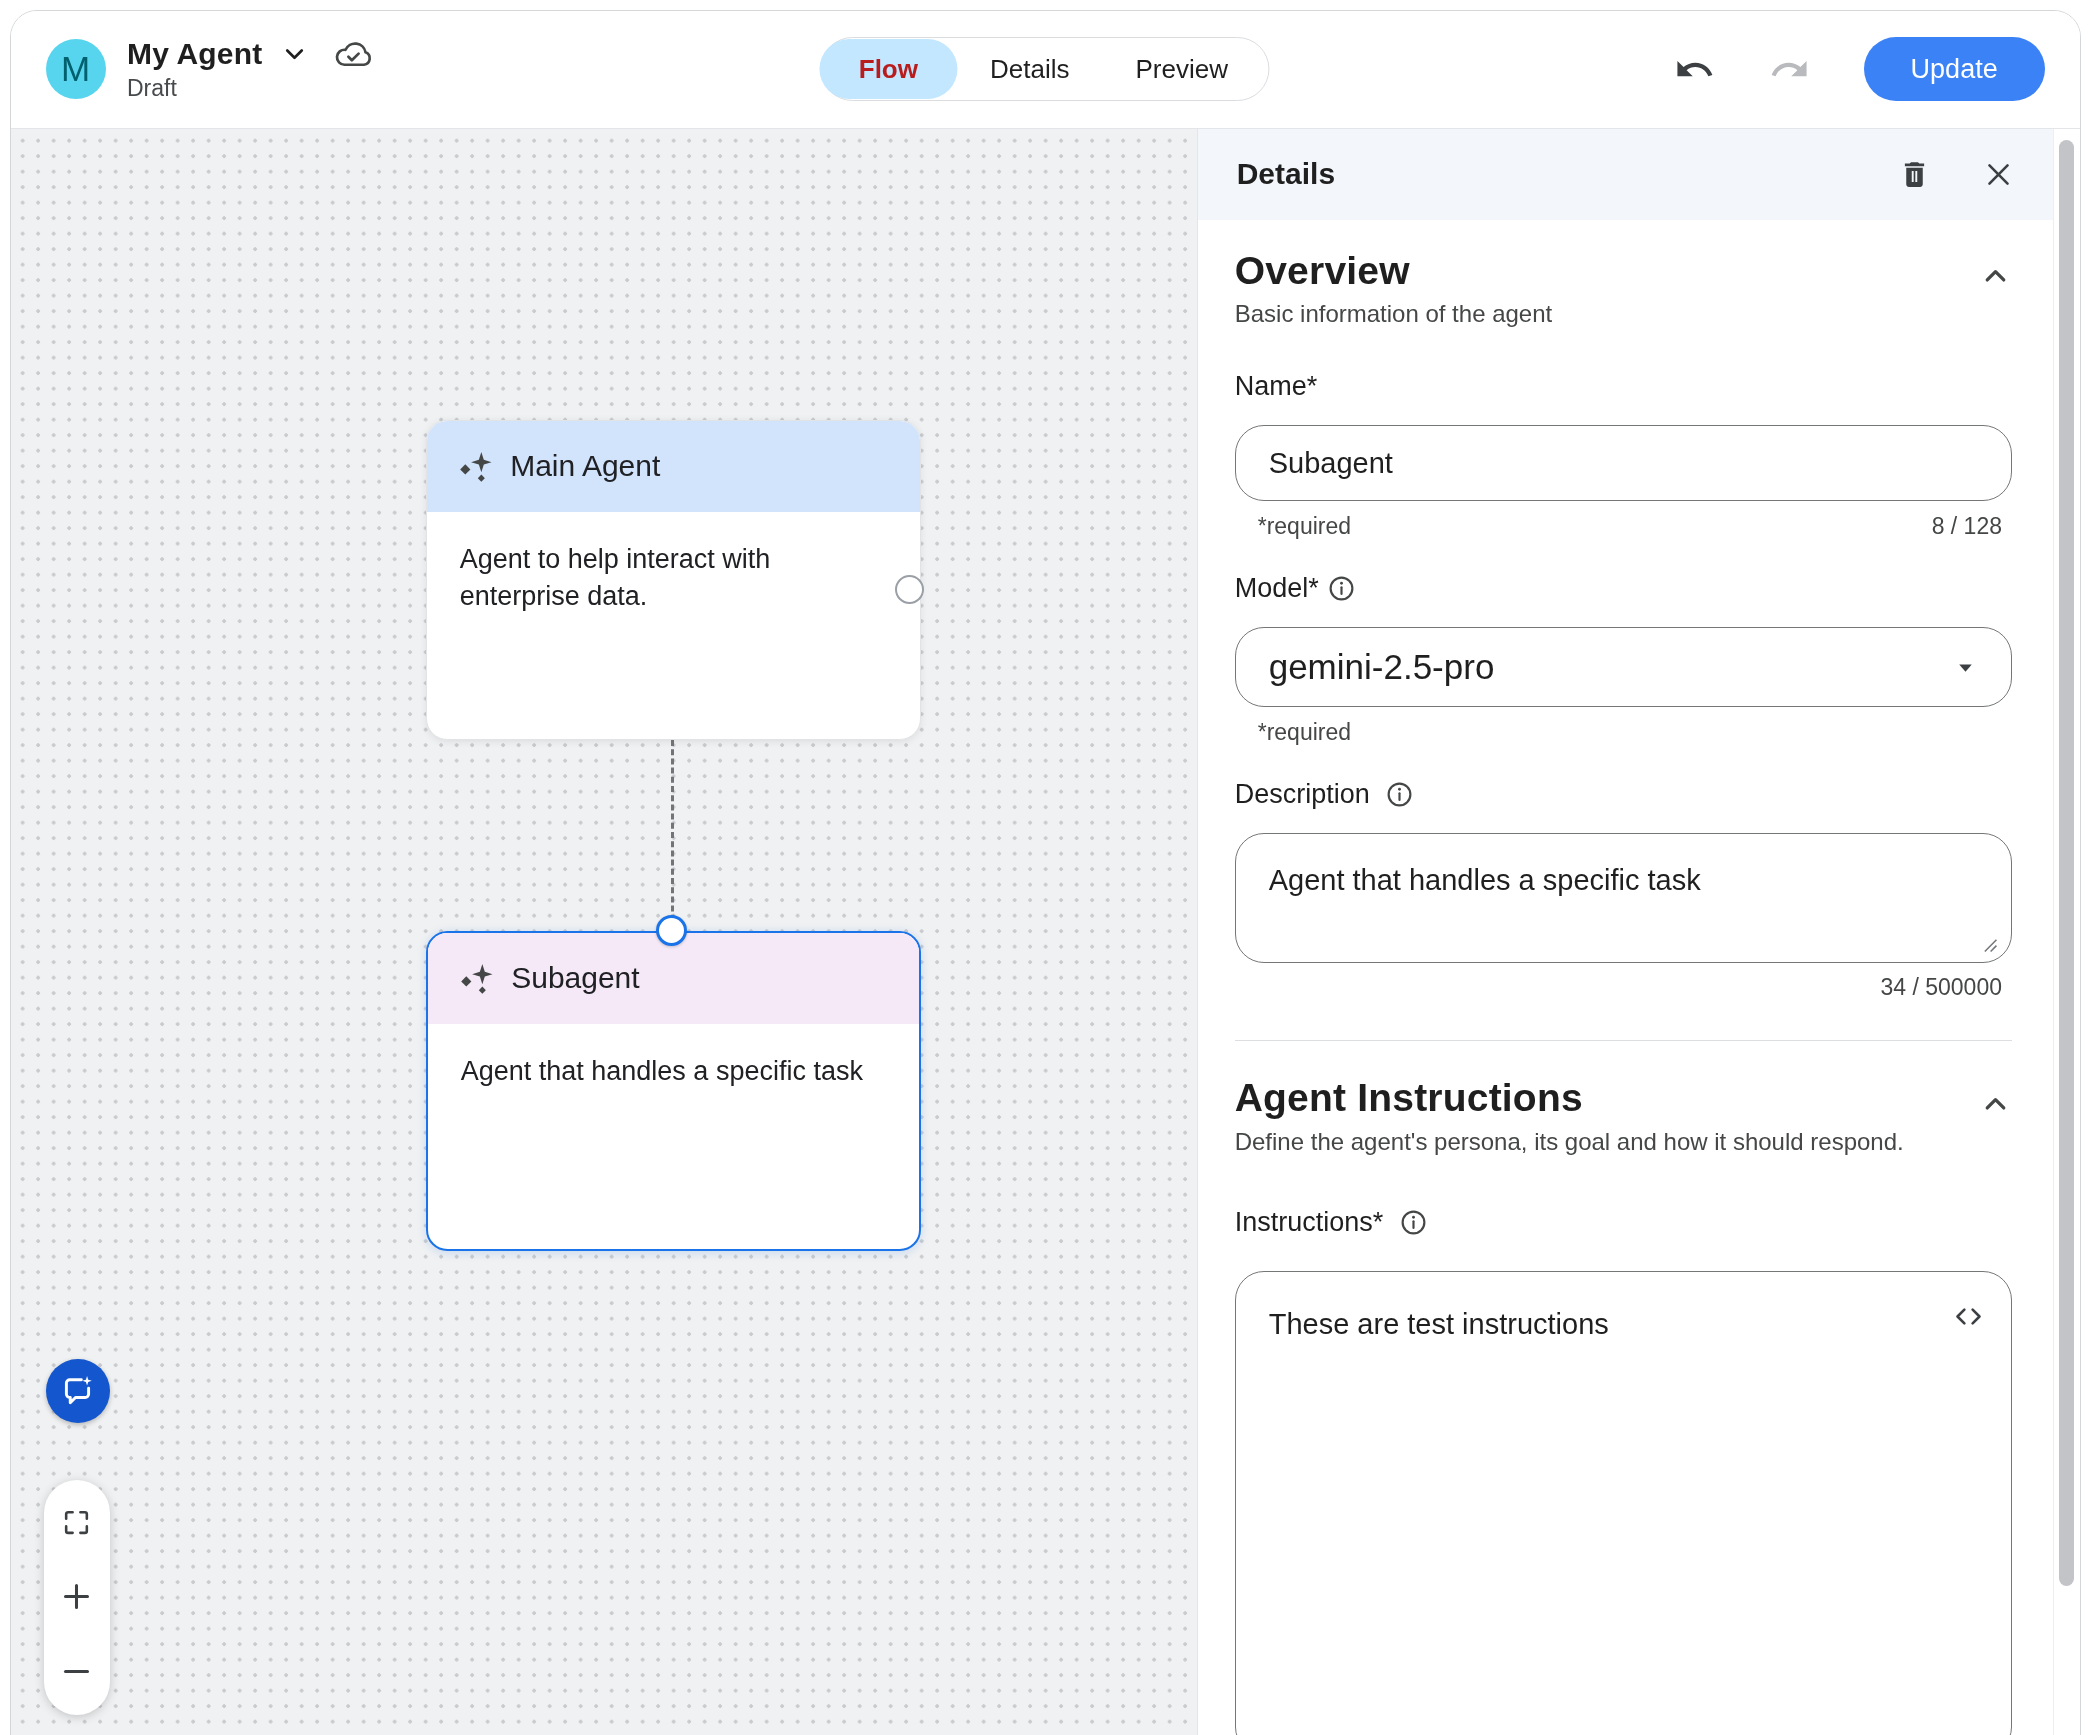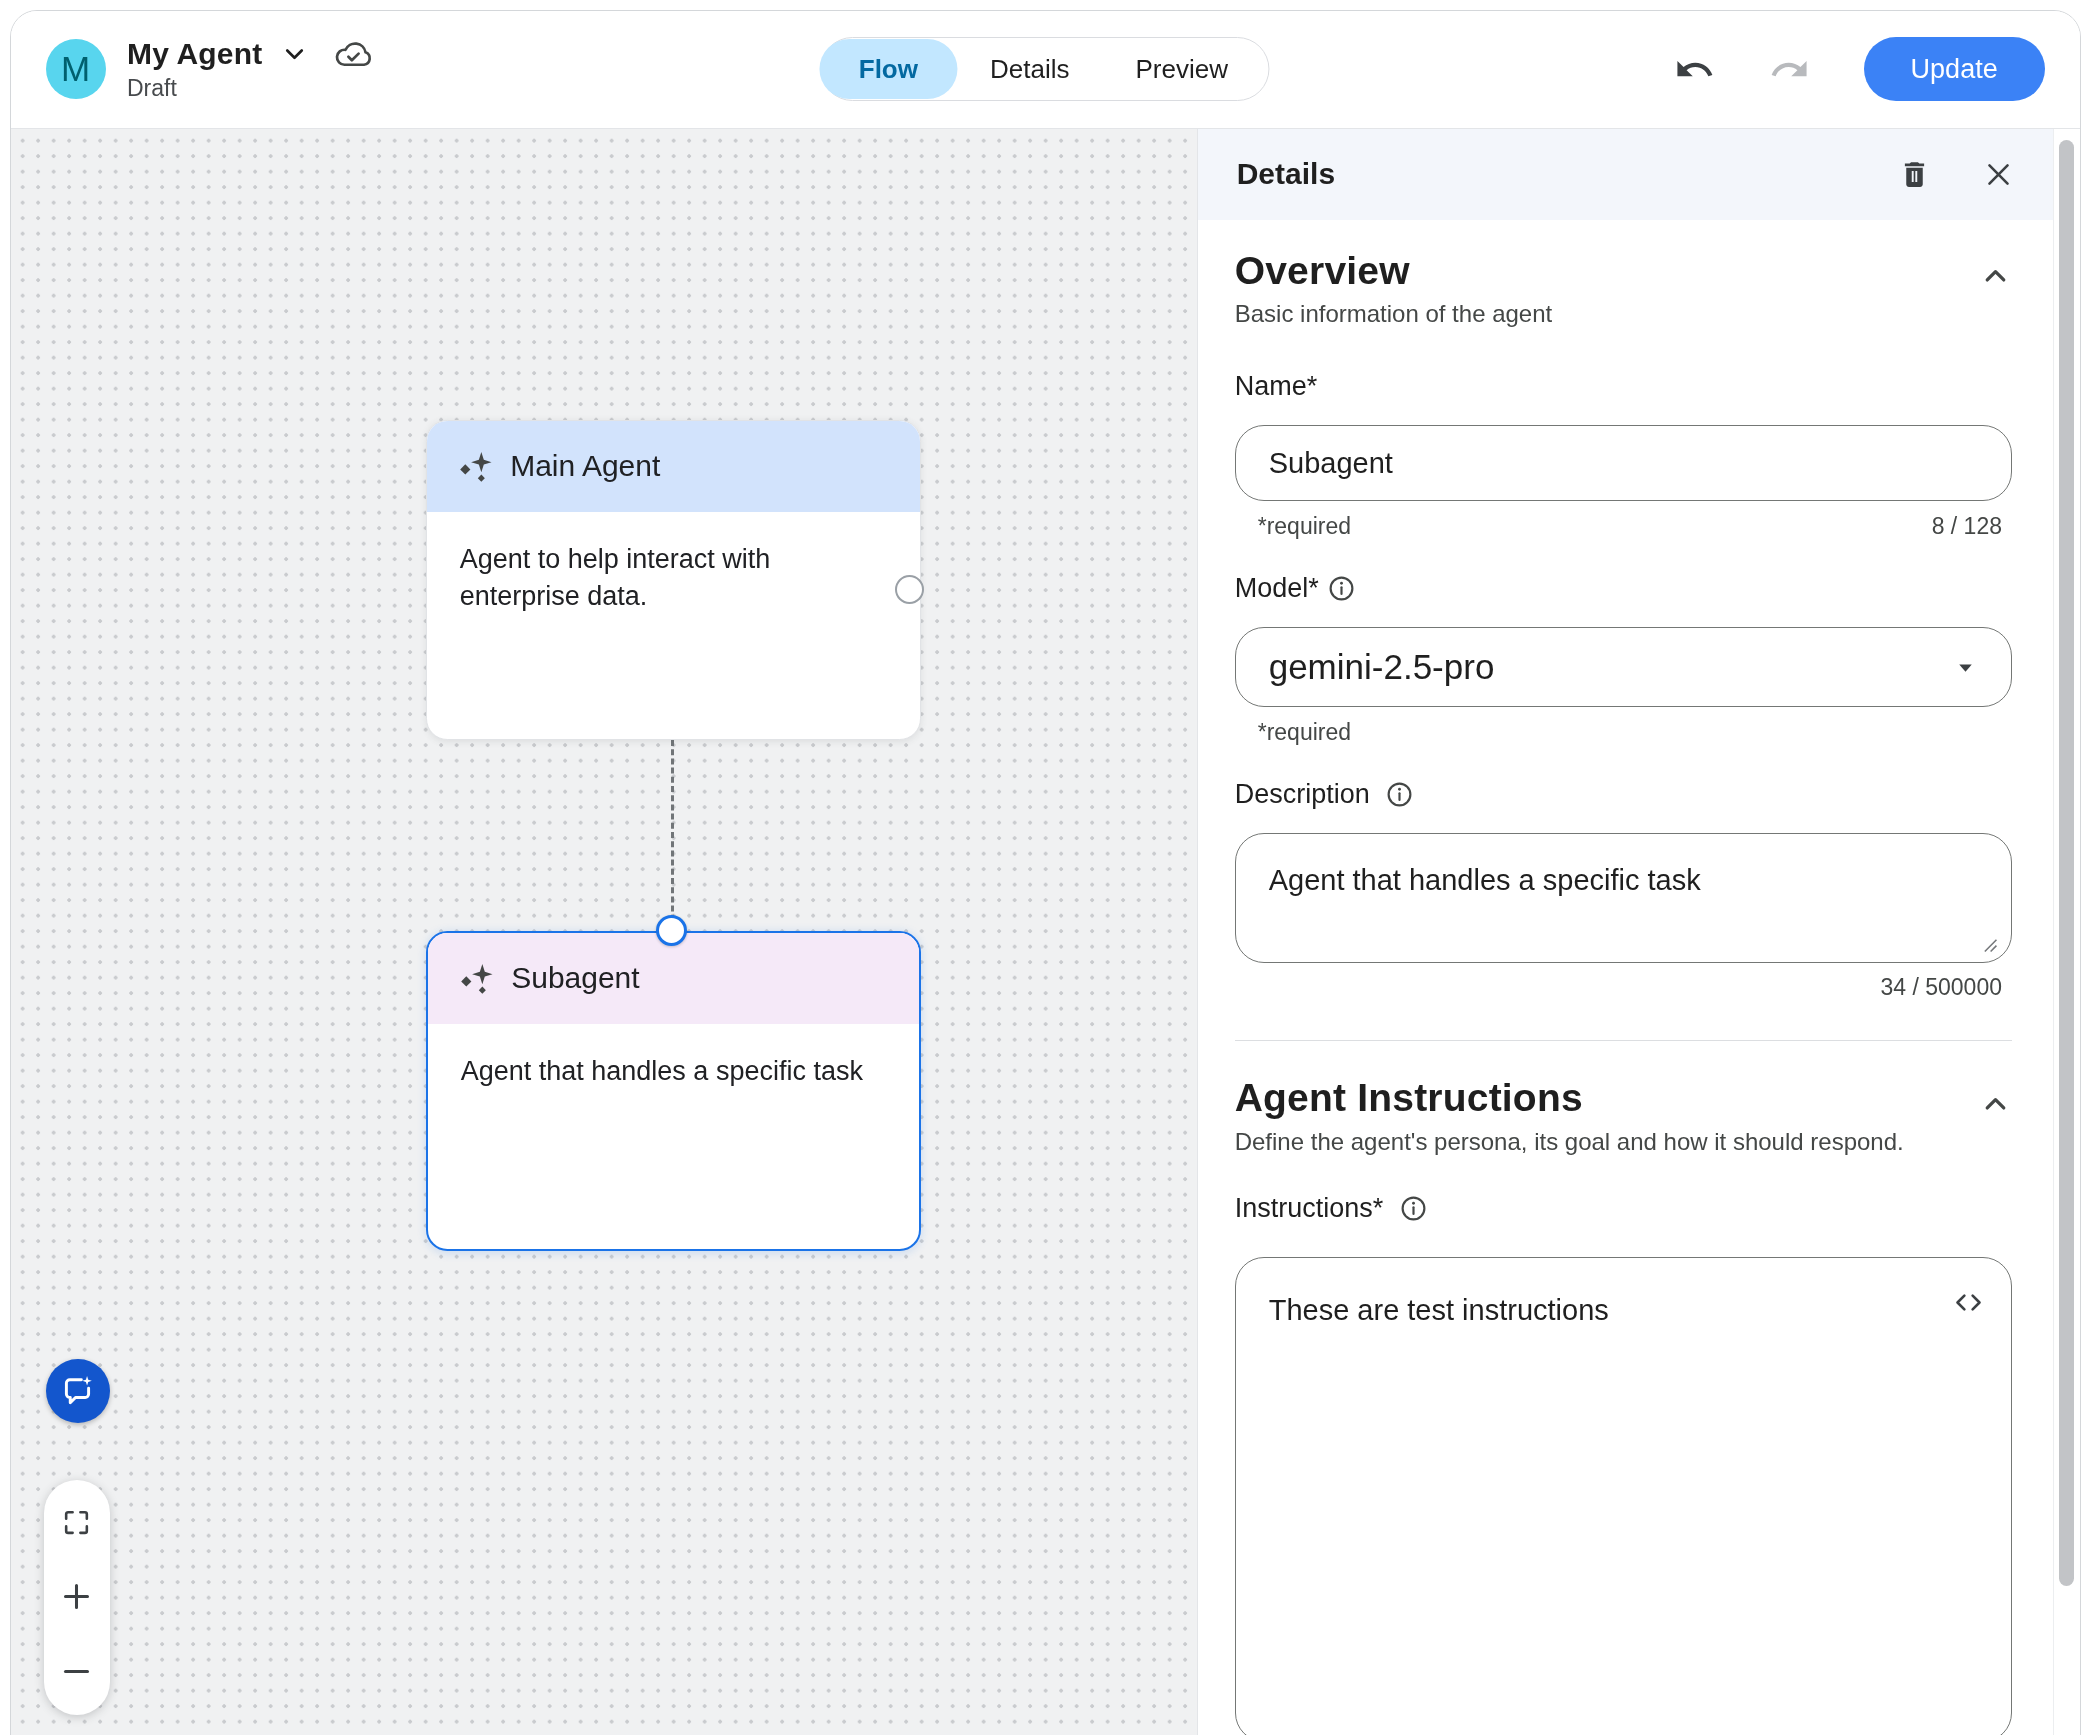--- a/index.html
+++ b/index.html
@@ -17,21 +17,21 @@
   .title-row { display:flex; align-items:center; gap:17.5px; }
   .app-title { font-size:30px; font-weight:700; letter-spacing:0.2px; }
   .status { font-size:23px; color:#474a4d; margin-top:3.9px; }
   .icon-btn { background:none; border:none; cursor:pointer; display:flex; align-items:center; justify-content:center; padding:0; }
 
   .tab-group { position:absolute; left:50%; top:50%; transform:translate(-50%,-50%);
                display:flex; align-items:center; border:1.9px solid #dadce0; border-radius:45px; background:#fff;
                height:64px; padding:0 7.8px 0 0; }
   .tab { font-size:26px; padding:0 33px; height:60px; display:flex; align-items:center; border:none; background:none;
          cursor:pointer; color:#1f1f1f; border-radius:45px; }
-  .tab.active { background:#c2e7ff; color:#0369a1; font-weight:700; margin-left:-1.9px; padding:0 39px; }
+  .tab.active { background:#c2e7ff; color:#b91c1c; font-weight:700; margin-left:-1.9px; padding:0 39px; }
 
   .topbar-right { margin-left:auto; display:flex; align-items:center; gap:54px; }
   .update-btn { background:#3b82f6; color:#fff; font-size:27px; font-weight:500; border:none; cursor:pointer;
                 border-radius:39px; height:64px; padding:0 47px; font-family:inherit; }
 
   
   .main { display:flex; height:1617px; }
   .canvas { flex:1; position:relative; background-color:#f0f1f2; overflow:hidden;
             background-image:radial-gradient(#c9cbce 1.7px, transparent 1.8px);
             background-size:15.5px 15.5px; background-position:3.9px 3.9px; }
@@ -335,21 +335,21 @@
           </div>
           <button class="icon-btn" style="margin-top:11.6px;">
             <span>
               <svg width="33" height="33" viewBox="0 0 24 24">
                     <path d="M6 14.5l6-6 6 6" fill="none" stroke="#444746" stroke-width="2.4" stroke-linecap="round" stroke-linejoin="round"></path>
                   </svg>
             </span>
           </button>
         </div>
 
-        <div class="field-label-row" style="margin-top:37px;">
+        <div class="field-label-row" style="margin-top:51px;">
           <span class="field-label">Instructions*</span>
           <span>
             <svg width="29" height="29" viewBox="0 0 24 24" fill="none" stroke="#444746" stroke-width="1.8">
                   <circle cx="12" cy="12" r="9"></circle>
                   <path d="M12 11v5.5" stroke-linecap="round"></path>
                   <circle cx="12" cy="7.6" r="1.2" fill="#444746" stroke="none"></circle>
                 </svg>
           </span>
         </div>
         <div class="instructions-wrap">

